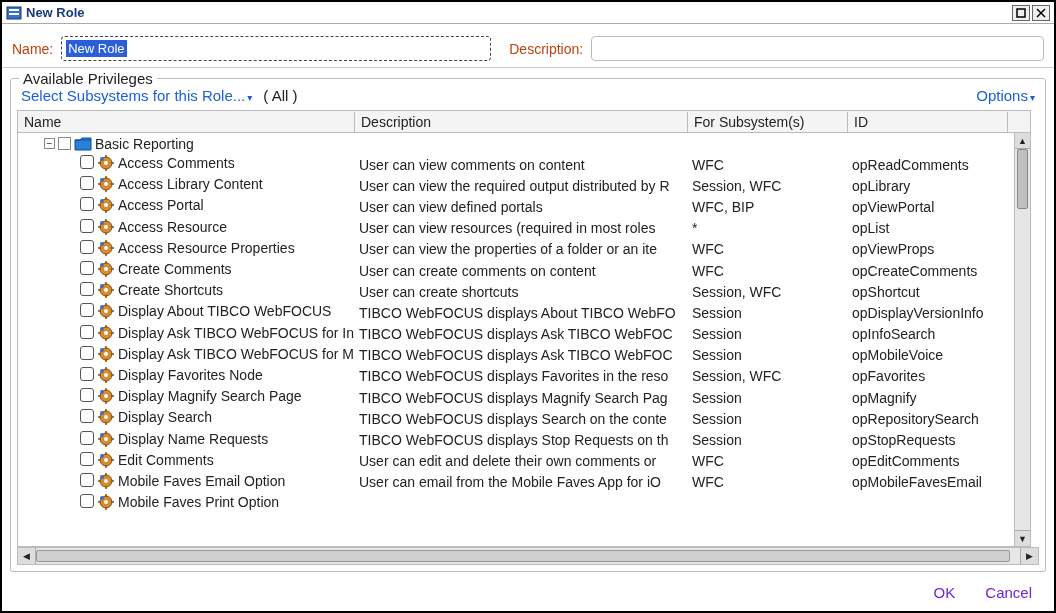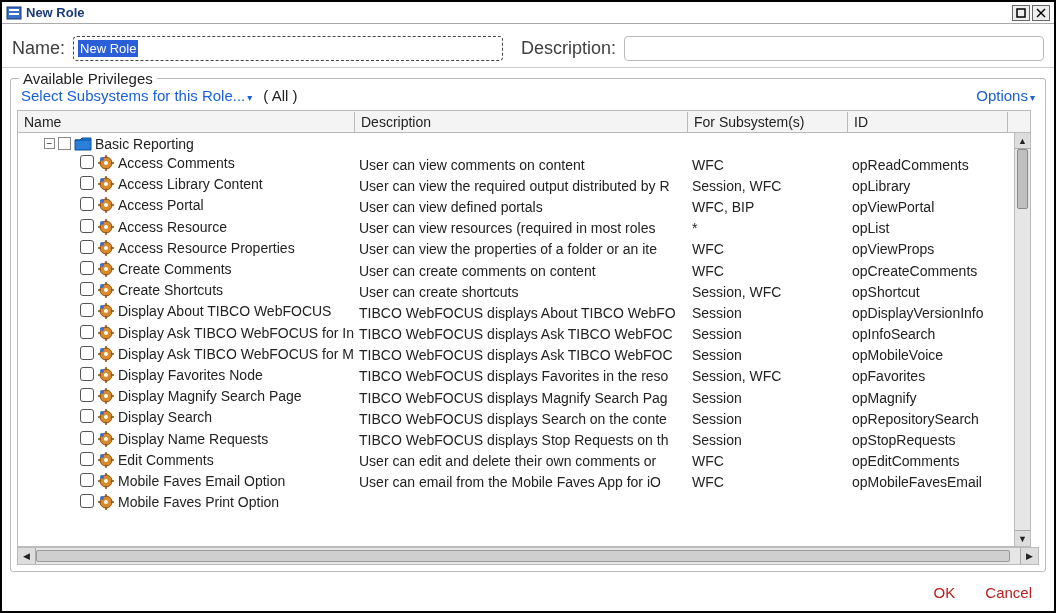--- a/index.html
+++ b/index.html
@@ -48,22 +48,22 @@
     cursor: pointer;
   }
   .form-row {
     display: flex;
     align-items: center;
     padding: 12px 10px 6px 10px;
     gap: 8px;
     border-bottom: 1px solid #ccc;
   }
   .form-row label {
-    font-size: 18px;
-    color: #404040;
+    font-size: 14px;
+    color: #c2410c;
   }
   .form-row input[type="text"] {
     border: 1px dashed #444;
     border-radius: 4px;
     padding: 3px 6px;
     font-size: 14px;
     height: 25px;
   }
   #name-input {
     width: 430px;
@@ -248,21 +248,21 @@
     border-radius: 2px;
   }
   .footer {
     display: flex;
     justify-content: flex-end;
     gap: 30px;
     padding: 12px 22px 10px 0;
     font-size: 15px;
   }
   .footer .btn-link {
-    color: #b91c1c;
+    color: #6d28d9;
     cursor: pointer;
   }
 </style>
 </head>
 <body>
 
 <div class="window">
 
   <div class="titlebar">
     <span class="app-icon">

